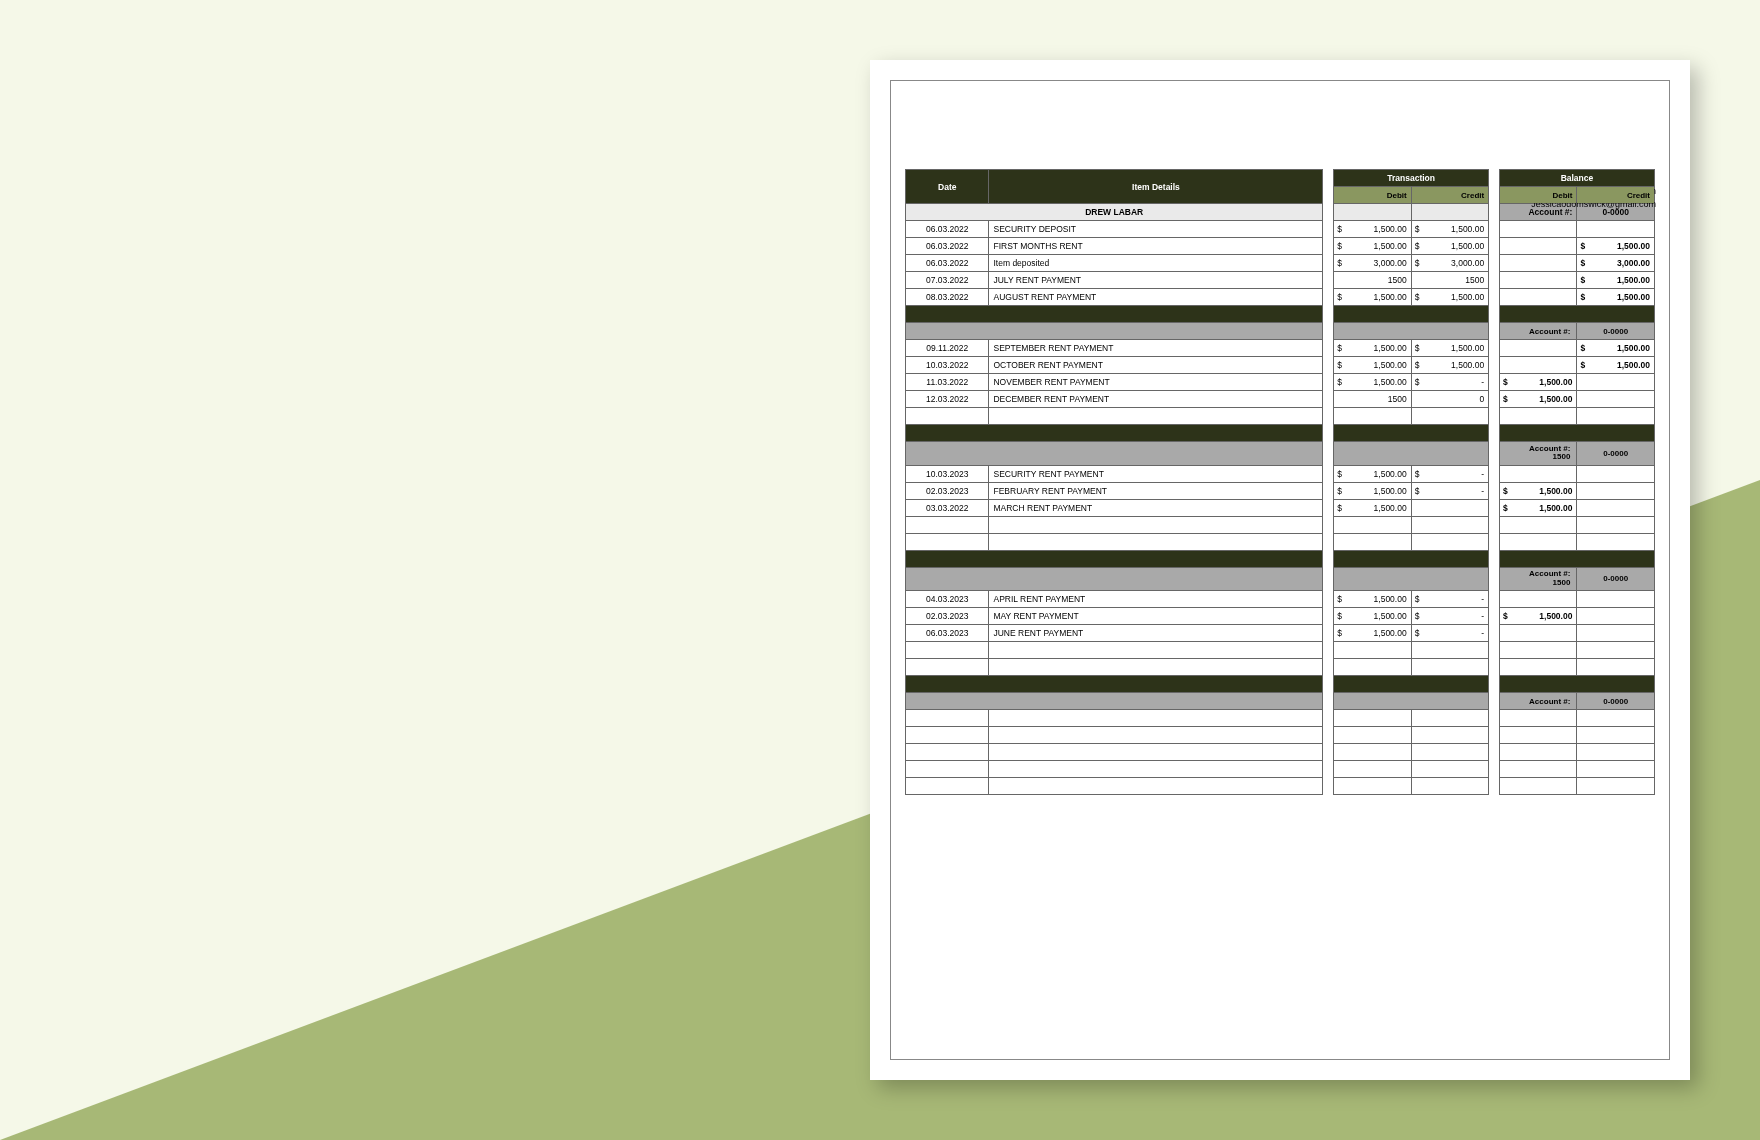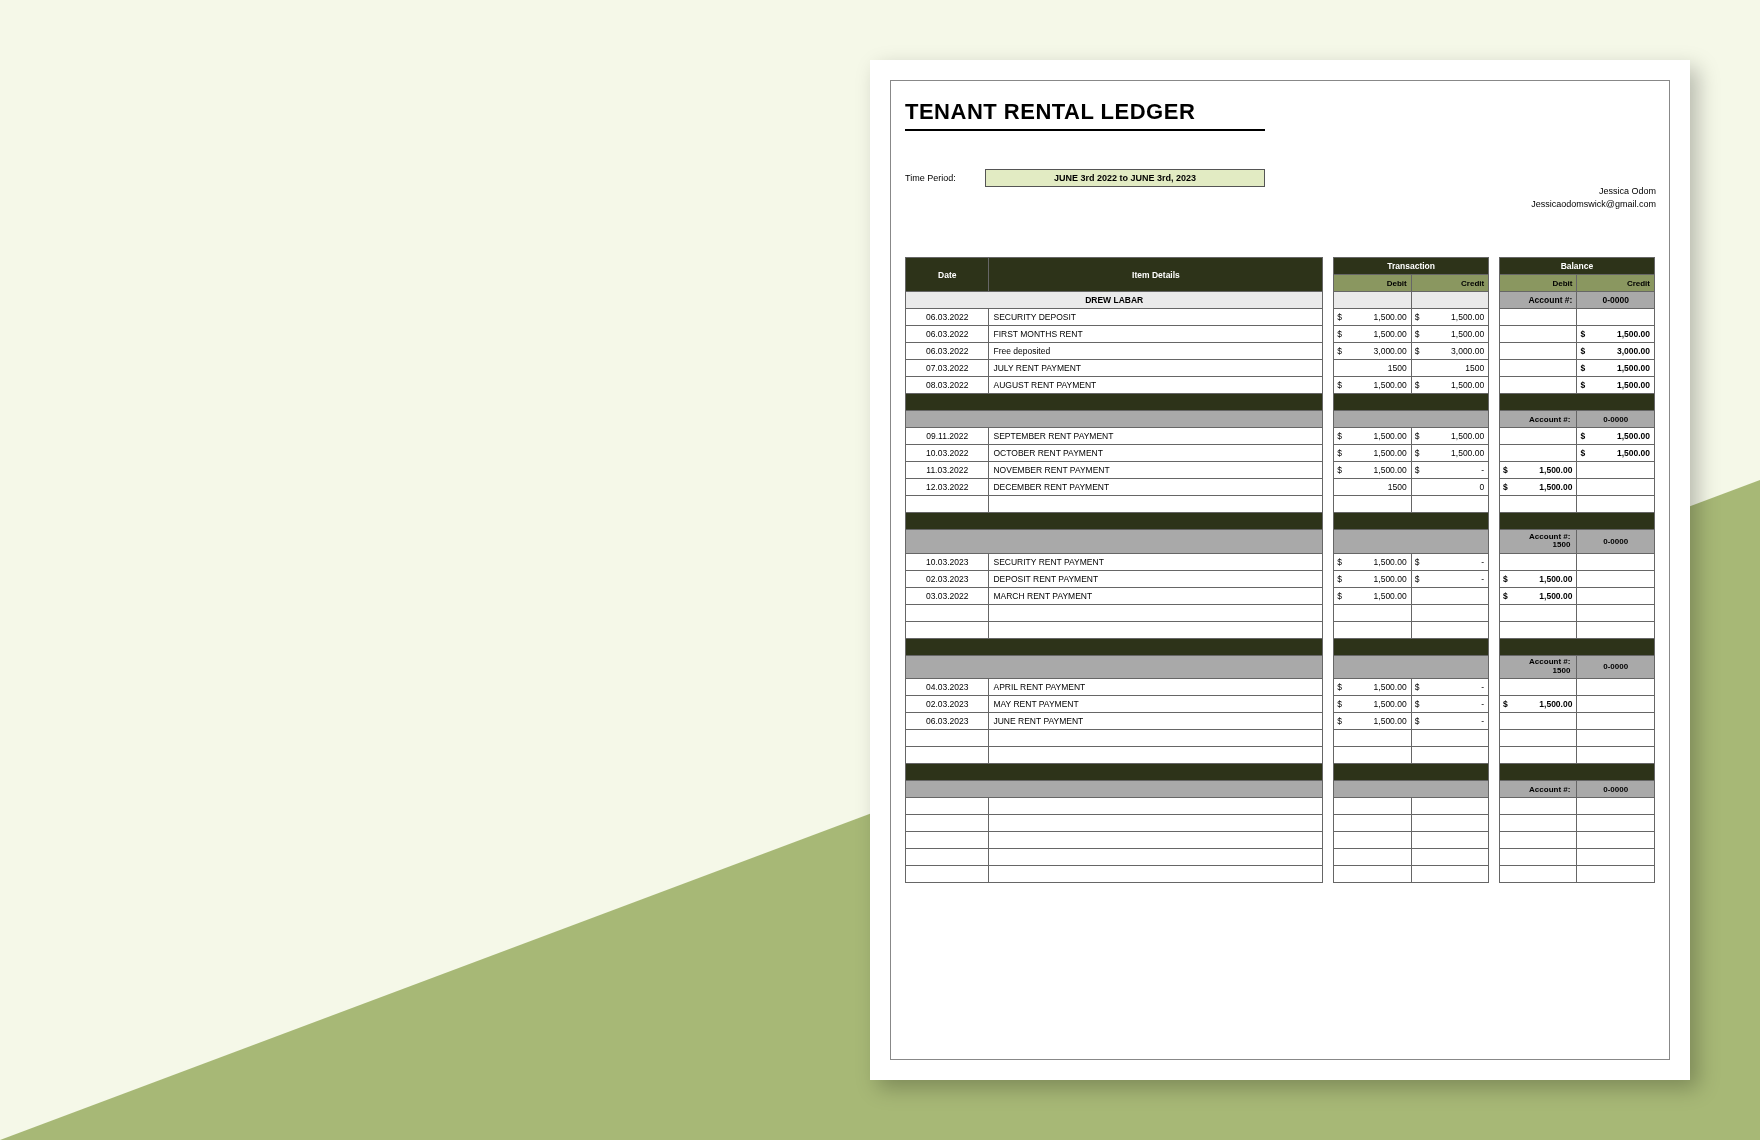--- a/index.html
+++ b/index.html
@@ -117,26 +117,21 @@
 </head>
 <body>
 
 <div class="bg-triangle"></div>
 
 <div class="left-content">
 </div>
 
 <div class="document">
   <div class="doc-inner">
-    <div class="doc-title">TENANT RENTAL LEDGER</div>
-
-    <div class="time-row">
-      <div class="time-label">Time Period:</div>
-      <div class="time-box">JUNE 3rd 2022 to JUNE 3rd, 2023</div>
-    </div>
+
 
     <div class="contact">
       <div>Jessica Odom</div>
       <div>Jessicaodomswick@gmail.com</div>
     </div>
 
     <table class="ledger">
       <tbody>
           <tr>
         <th rowspan="2" class="hdr-dark col-date">Date</th>
@@ -180,21 +175,21 @@
             <td class="col-item">FIRST MONTHS RENT</td>
             <td class="noborder" style="background: rgb(255, 255, 255);"></td>
             <td class="col-amt"><span class="cur">$</span>1,500.00</td>
             <td class="col-amt"><span class="cur">$</span>1,500.00</td>
             <td class="noborder" style="background: rgb(255, 255, 255);"></td>
             <td class="col-amt bold"></td>
             <td class="col-amt bold"><span class="cur">$</span>1,500.00</td>
           </tr>
           <tr>
             <td class="col-date">06.03.2022</td>
-            <td class="col-item">Free deposited</td>
+            <td class="col-item">Item deposited</td>
             <td class="noborder" style="background: rgb(255, 255, 255);"></td>
             <td class="col-amt"><span class="cur">$</span>3,000.00</td>
             <td class="col-amt"><span class="cur">$</span>3,000.00</td>
             <td class="noborder" style="background: rgb(255, 255, 255);"></td>
             <td class="col-amt bold"></td>
             <td class="col-amt bold"><span class="cur">$</span>3,000.00</td>
           </tr>
           <tr>
             <td class="col-date">07.03.2022</td>
             <td class="col-item">JULY RENT PAYMENT</td>
@@ -300,21 +295,21 @@
             <td class="col-item">SECURITY RENT PAYMENT</td>
             <td class="noborder" style="background: rgb(255, 255, 255);"></td>
             <td class="col-amt"><span class="cur">$</span>1,500.00</td>
             <td class="col-amt"><span class="cur">$</span>-</td>
             <td class="noborder" style="background: rgb(255, 255, 255);"></td>
             <td class="col-amt bold"></td>
             <td class="col-amt bold"></td>
           </tr>
           <tr>
             <td class="col-date">02.03.2023</td>
-            <td class="col-item">DEPOSIT RENT PAYMENT</td>
+            <td class="col-item">FEBRUARY RENT PAYMENT</td>
             <td class="noborder" style="background: rgb(255, 255, 255);"></td>
             <td class="col-amt"><span class="cur">$</span>1,500.00</td>
             <td class="col-amt"><span class="cur">$</span>-</td>
             <td class="noborder" style="background: rgb(255, 255, 255);"></td>
             <td class="col-amt bold"><span class="cur">$</span>1,500.00</td>
             <td class="col-amt bold"></td>
           </tr>
           <tr>
             <td class="col-date">03.03.2022</td>
             <td class="col-item">MARCH RENT PAYMENT</td>

